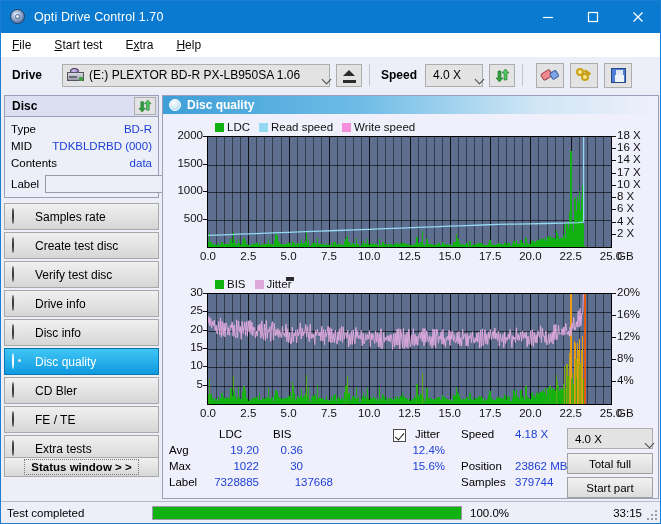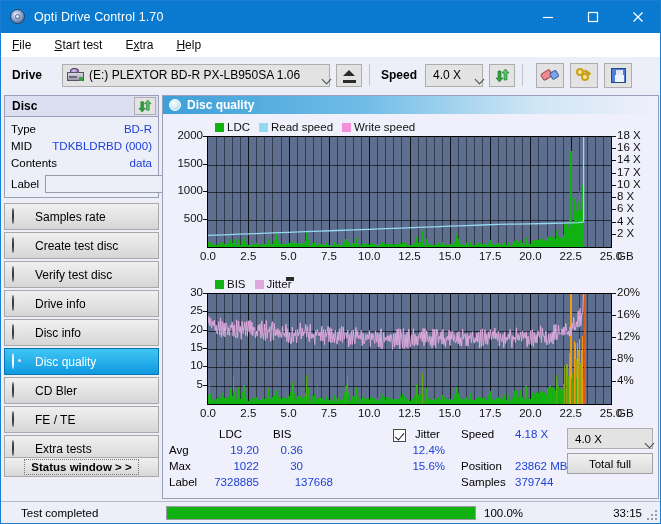--- a/index.html
+++ b/index.html
@@ -267,21 +267,21 @@
     display: flex; align-items: center; justify-content: center;
     font-size: 11.5px; color: #000;
   }
 
   
   #statusbar {
     position: absolute; left: 0; bottom: 0; width: 659px; height: 22px;
     background: #eceef8; border-top: 1px solid #b7bacb;
     display: flex; align-items: center; font-size: 11.5px; color: #000;
   }
-  #sb-text { margin-left: 20px; width: 145px; }
+  #sb-text { margin-left: 6px; width: 145px; }
   #sb-progress {
     width: 310px; height: 14px; background: #ffffff; border: 1px solid #9a9aa8; position: relative;
   }
   #sb-progress .fill { position: absolute; left: 0; top: 0; bottom: 0; background: #12b112; }
   #sb-pct { width: 100px; text-align: left; margin-left: 8px; }
   #sb-time { margin-left: auto; margin-right: 18px; }
   #grip { position: absolute; right: 3px; bottom: 3px; width: 10px; height: 10px; }
   #grip i { position: absolute; width: 2px; height: 2px; background: #9a9aa8; }
 </style>
 </head>
@@ -1627,20 +1627,23 @@
 
       <div id="speed-combo2">
         <span>4.0 X</span>
         <div class="combo-arrow">
             <div class="chev"></div>
           </div>
       </div>
       <div class="startbtn" style="top:27px;">
         <span>Total full</span>
       </div>
+      <div class="startbtn" style="top:51px;">
+        <span>Start part</span>
+      </div>
     </div>
   </div>
 
   <div id="statusbar">
     <span id="sb-text">Test completed</span>
     <div id="sb-progress">
       <div class="fill" style="width: 100%;"></div>
     </div>
     <span id="sb-pct">100.0%</span>
     <span id="sb-time">33:15</span>

